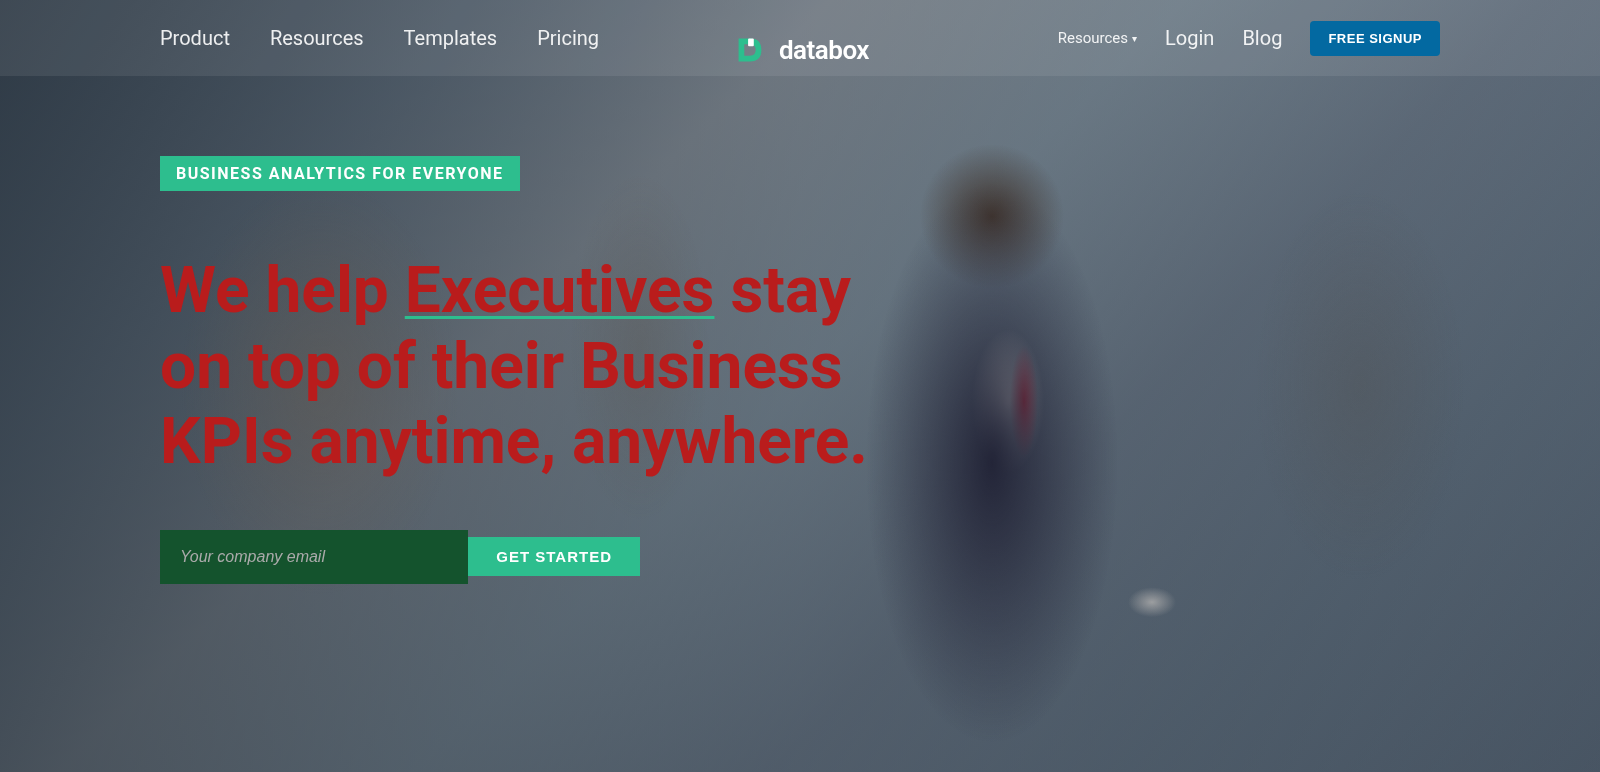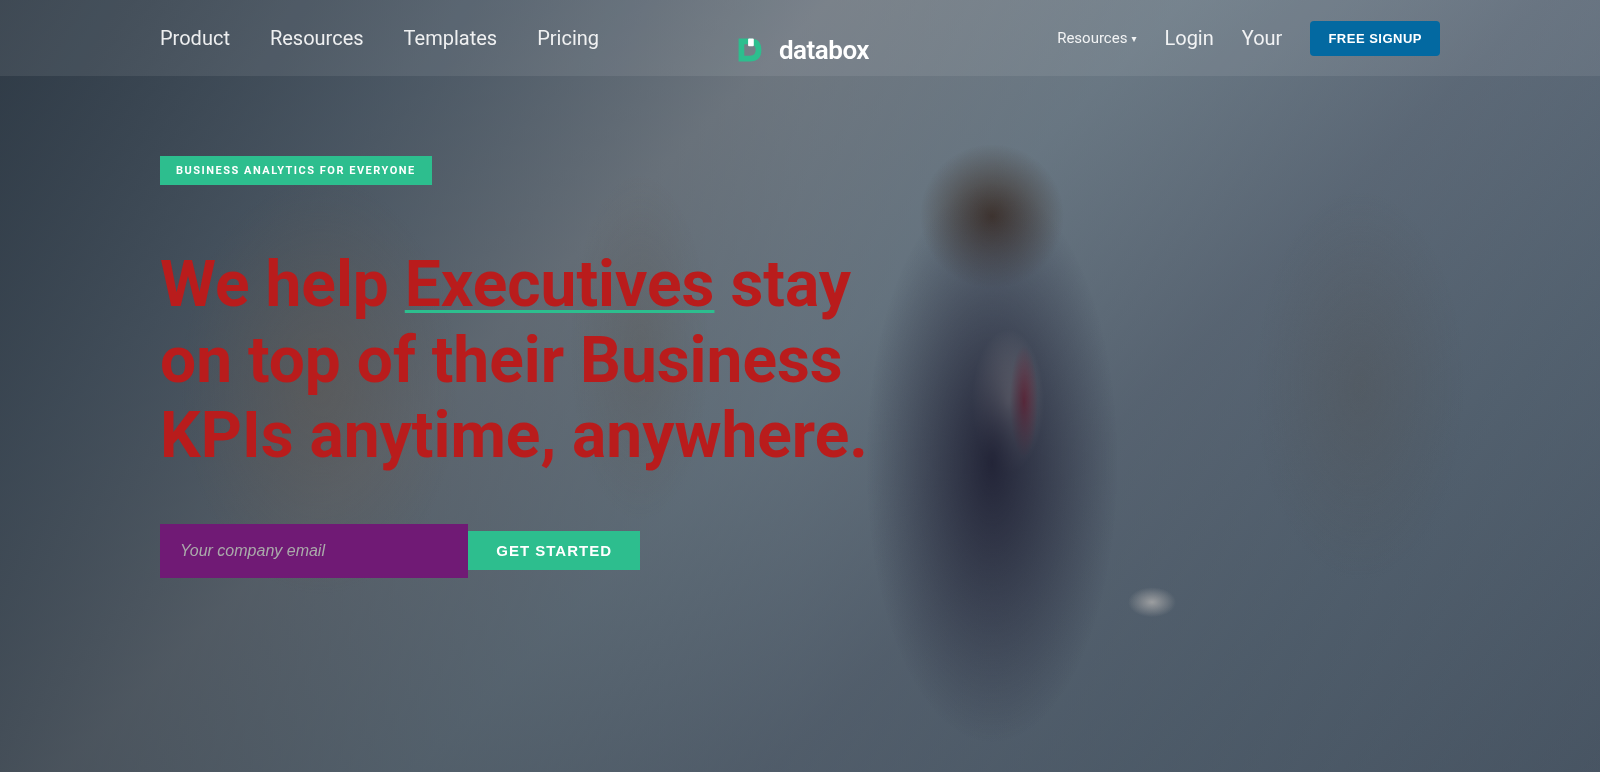--- a/index.html
+++ b/index.html
@@ -145,21 +145,21 @@
     .hero-content {
       position: relative;
       z-index: 10;
       padding: 80px 160px 0;
     }
 
     .badge {
       display: inline-block;
       background: #2dbe8e;
       color: #fff;
-      font-size: 11px;
+      font-size: 16px;
       font-weight: 700;
       letter-spacing: 1.5px;
       padding: 8px 16px;
       margin-bottom: 28px;
       text-transform: uppercase;
     }
 
     .hero-headline {
       font-size: 64px;
       font-weight: 700;
@@ -185,21 +185,21 @@
     }
 
     .email-input {
       flex: 1;
       height: 54px;
       padding: 0 20px;
       font-size: 16px;
       color: #999;
       border: none;
       outline: none;
-      background: #701a75;
+      background: #14532d;
       border-radius: 0;
     }
 
     .email-input::placeholder {
       color: #aaa;
       font-style: italic;
     }
 
     .get-started-btn {
       height: 39px;
@@ -250,21 +250,21 @@
     </svg>
     <span class="logo-text">databox</span>
   </div>
 
   <div class="nav-right">
     <div class="nav-resources nav-link">
       <span>Resources</span>
       <span class="chevron-down">▾</span>
     </div>
     <a class="nav-link">Login</a>
-    <a class="nav-link">Your</a>
+    <a class="nav-link">Blog</a>
     <button class="nav-btn-free">FREE SIGNUP</button>
   </div>
 </nav>
 
 <div class="hero-content">
   <div class="badge">BUSINESS ANALYTICS FOR EVERYONE</div>
 
   <h1 class="hero-headline">
     <span>We help </span><span class="underlined">Executives</span><span> stay on top of their Business KPIs anytime, anywhere.</span>
   </h1>

